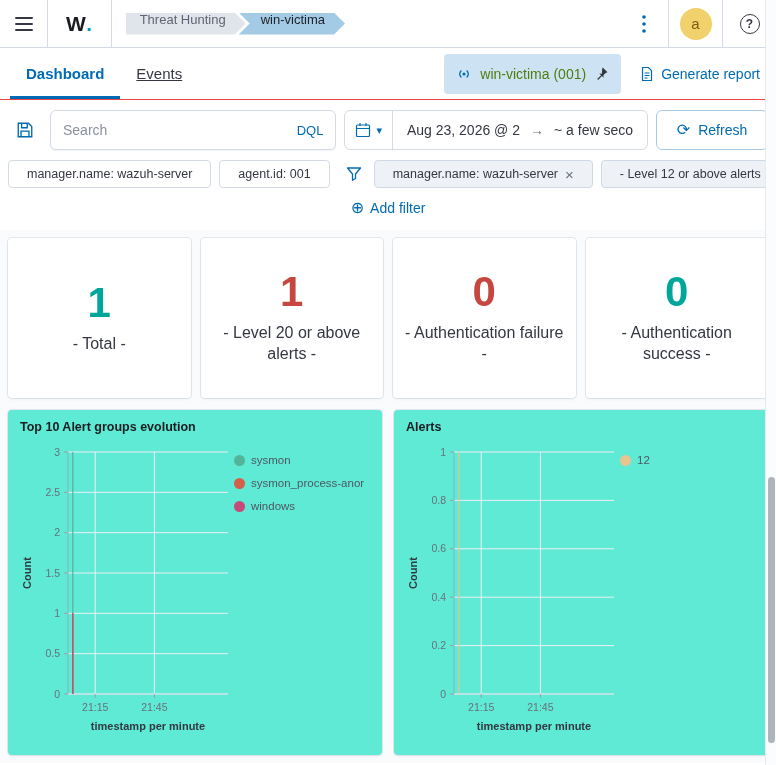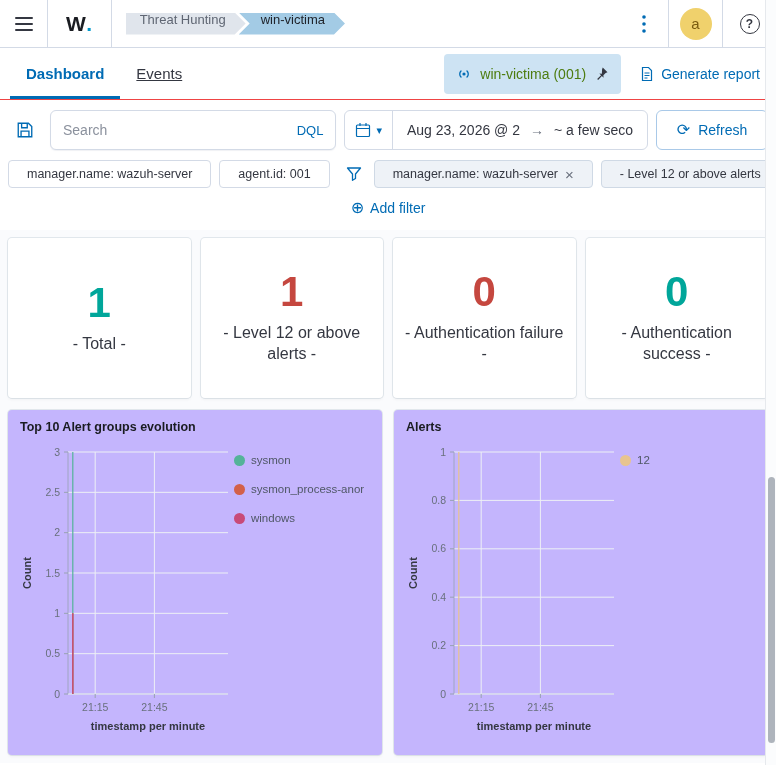--- a/index.html
+++ b/index.html
@@ -58,25 +58,25 @@
   .addfilter { display:flex; align-items:center; gap:6px; color:#006BB4; font-size:14px; }
   .add-ico { font-size:16px; line-height:1; }
 
   
   .content { margin-top:14px; padding:8px; background:#fafbfd; height:533px; display:flex; flex-direction:column; gap:12px; }
   .stats { display:grid; grid-template-columns:repeat(4,1fr); gap:10px; }
   .card { background:#fff; border-radius:4px; box-shadow:0 0 0 1px rgba(153,170,189,.25), 0 2px 3px rgba(0,0,0,.04); height:160px; display:flex; flex-direction:column; align-items:center; justify-content:center; gap:10px; }
   .stat-value { font-size:42px; font-weight:600; line-height:1; }
   .stat-label { font-size:16px; color:#343741; text-align:center; line-height:1.3; max-width:160px; }
   .charts { display:grid; grid-template-columns:1fr 1fr; gap:12px; flex:1; }
-  .panel { background:#c4b5fd; border-radius:4px; box-shadow:0 0 0 1px rgba(153,170,189,.25), 0 2px 3px rgba(0,0,0,.04); padding:10px 12px; overflow:hidden; }
+  .panel { background:#5eead4; border-radius:4px; box-shadow:0 0 0 1px rgba(153,170,189,.25), 0 2px 3px rgba(0,0,0,.04); padding:10px 12px; overflow:hidden; }
   .panel-title { font-size:12.5px; font-weight:bold; color:#1a1c21; }
   .panel-body { display:flex; margin-top:6px; }
   svg[data-chart] { flex:none; font-family:inherit; }
-  .legend { width:130px; padding-top:14px; display:flex; flex-direction:column; gap:17px; }
+  .legend { width:130px; padding-top:14px; display:flex; flex-direction:column; gap:11px; }
   .legend-item { display:flex; align-items:center; gap:6px; font-size:11.5px; color:#4f5766; white-space:nowrap; overflow:hidden; }
   .dot { width:11px; height:11px; border-radius:50%; flex:none; }
 
   
   .scrollbar-track { position:fixed; top:0; right:0; width:11px; height:765px; background:#fbfcfd; border-left:1px solid #e6e9ed; }
   .scrollbar-thumb { position:absolute; left:2px; top:477px; width:7px; height:266px; border-radius:4px; background:#aeb4bc; }
 </style>
 </head>
 <body>
 
@@ -193,21 +193,21 @@
 </div>
 
 <div class="content">
   <div class="stats">
     <div class="card">
       <div class="stat-value" style="color: rgb(0, 166, 154);">1</div>
       <div class="stat-label">- Total -</div>
     </div>
     <div class="card">
       <div class="stat-value" style="color: rgb(197, 71, 63);">1</div>
-      <div class="stat-label">- Level 12 or above alerts -</div>
+      <div class="stat-label">- Level 20 or above alerts -</div>
     </div>
     <div class="card">
       <div class="stat-value" style="color: rgb(197, 71, 63);">0</div>
       <div class="stat-label">- Authentication failure -</div>
     </div>
     <div class="card">
       <div class="stat-value" style="color: rgb(0, 166, 154);">0</div>
       <div class="stat-label">- Authentication success -</div>
     </div>
   </div>

